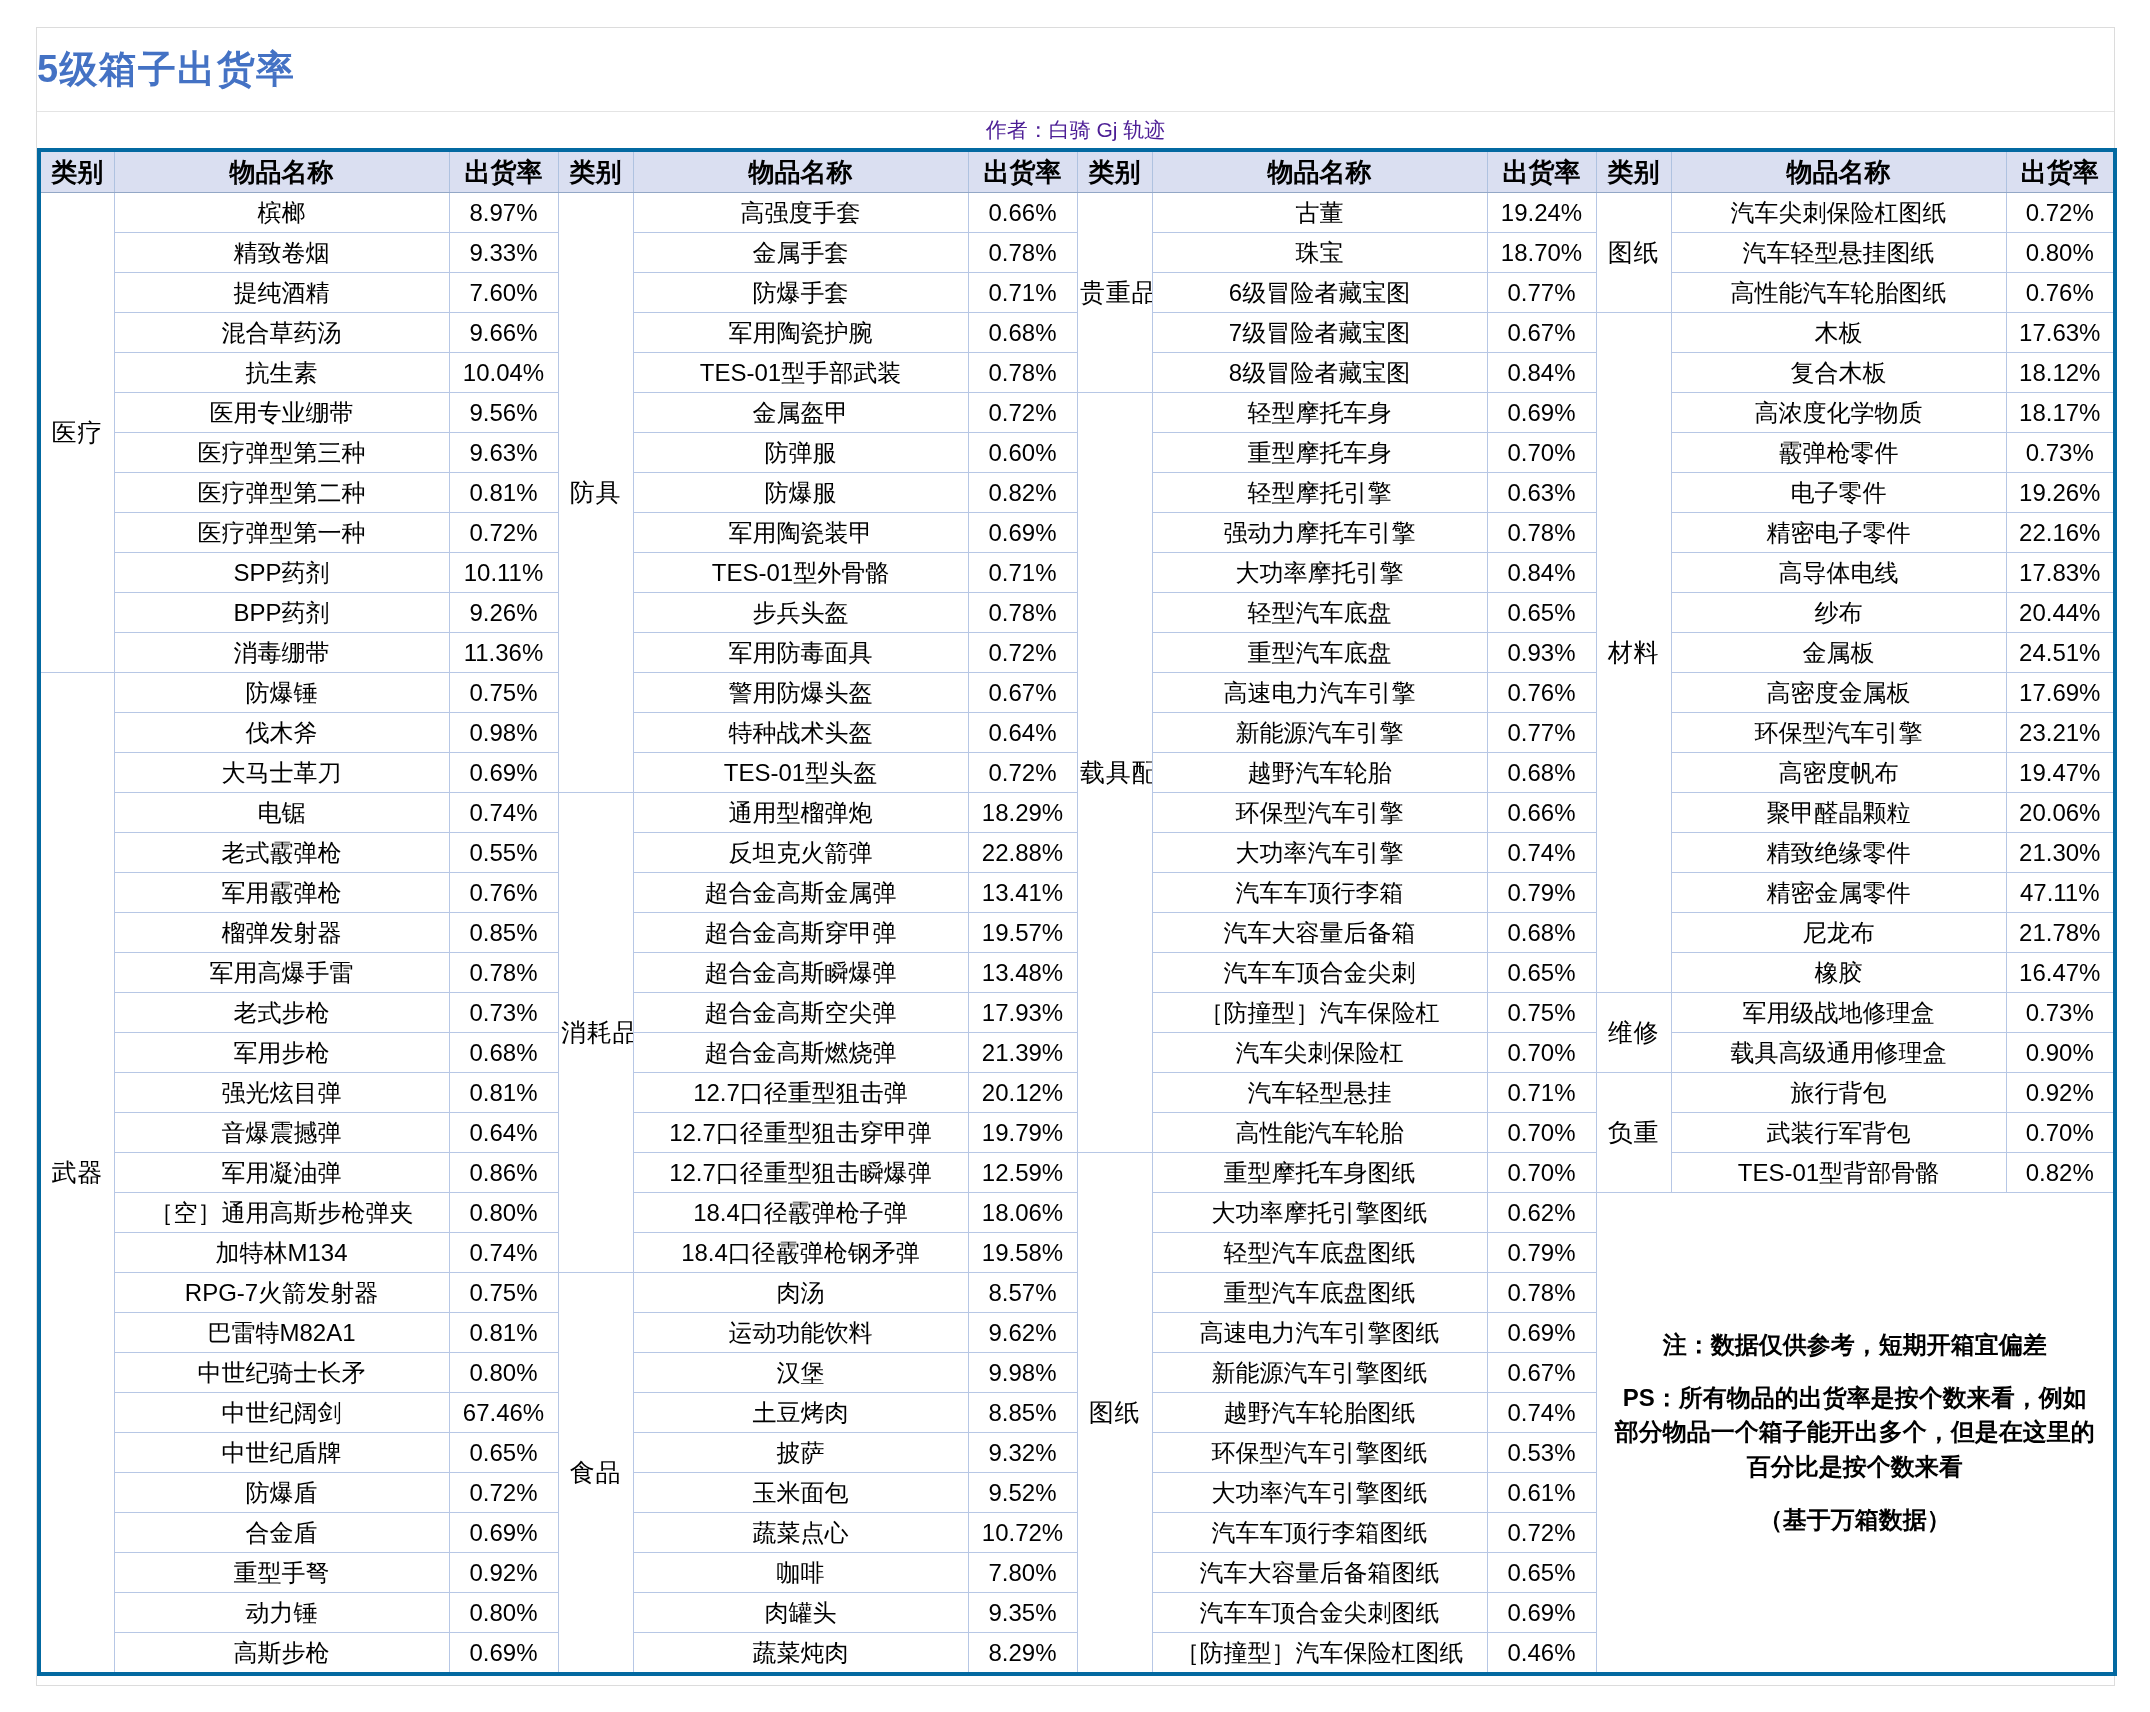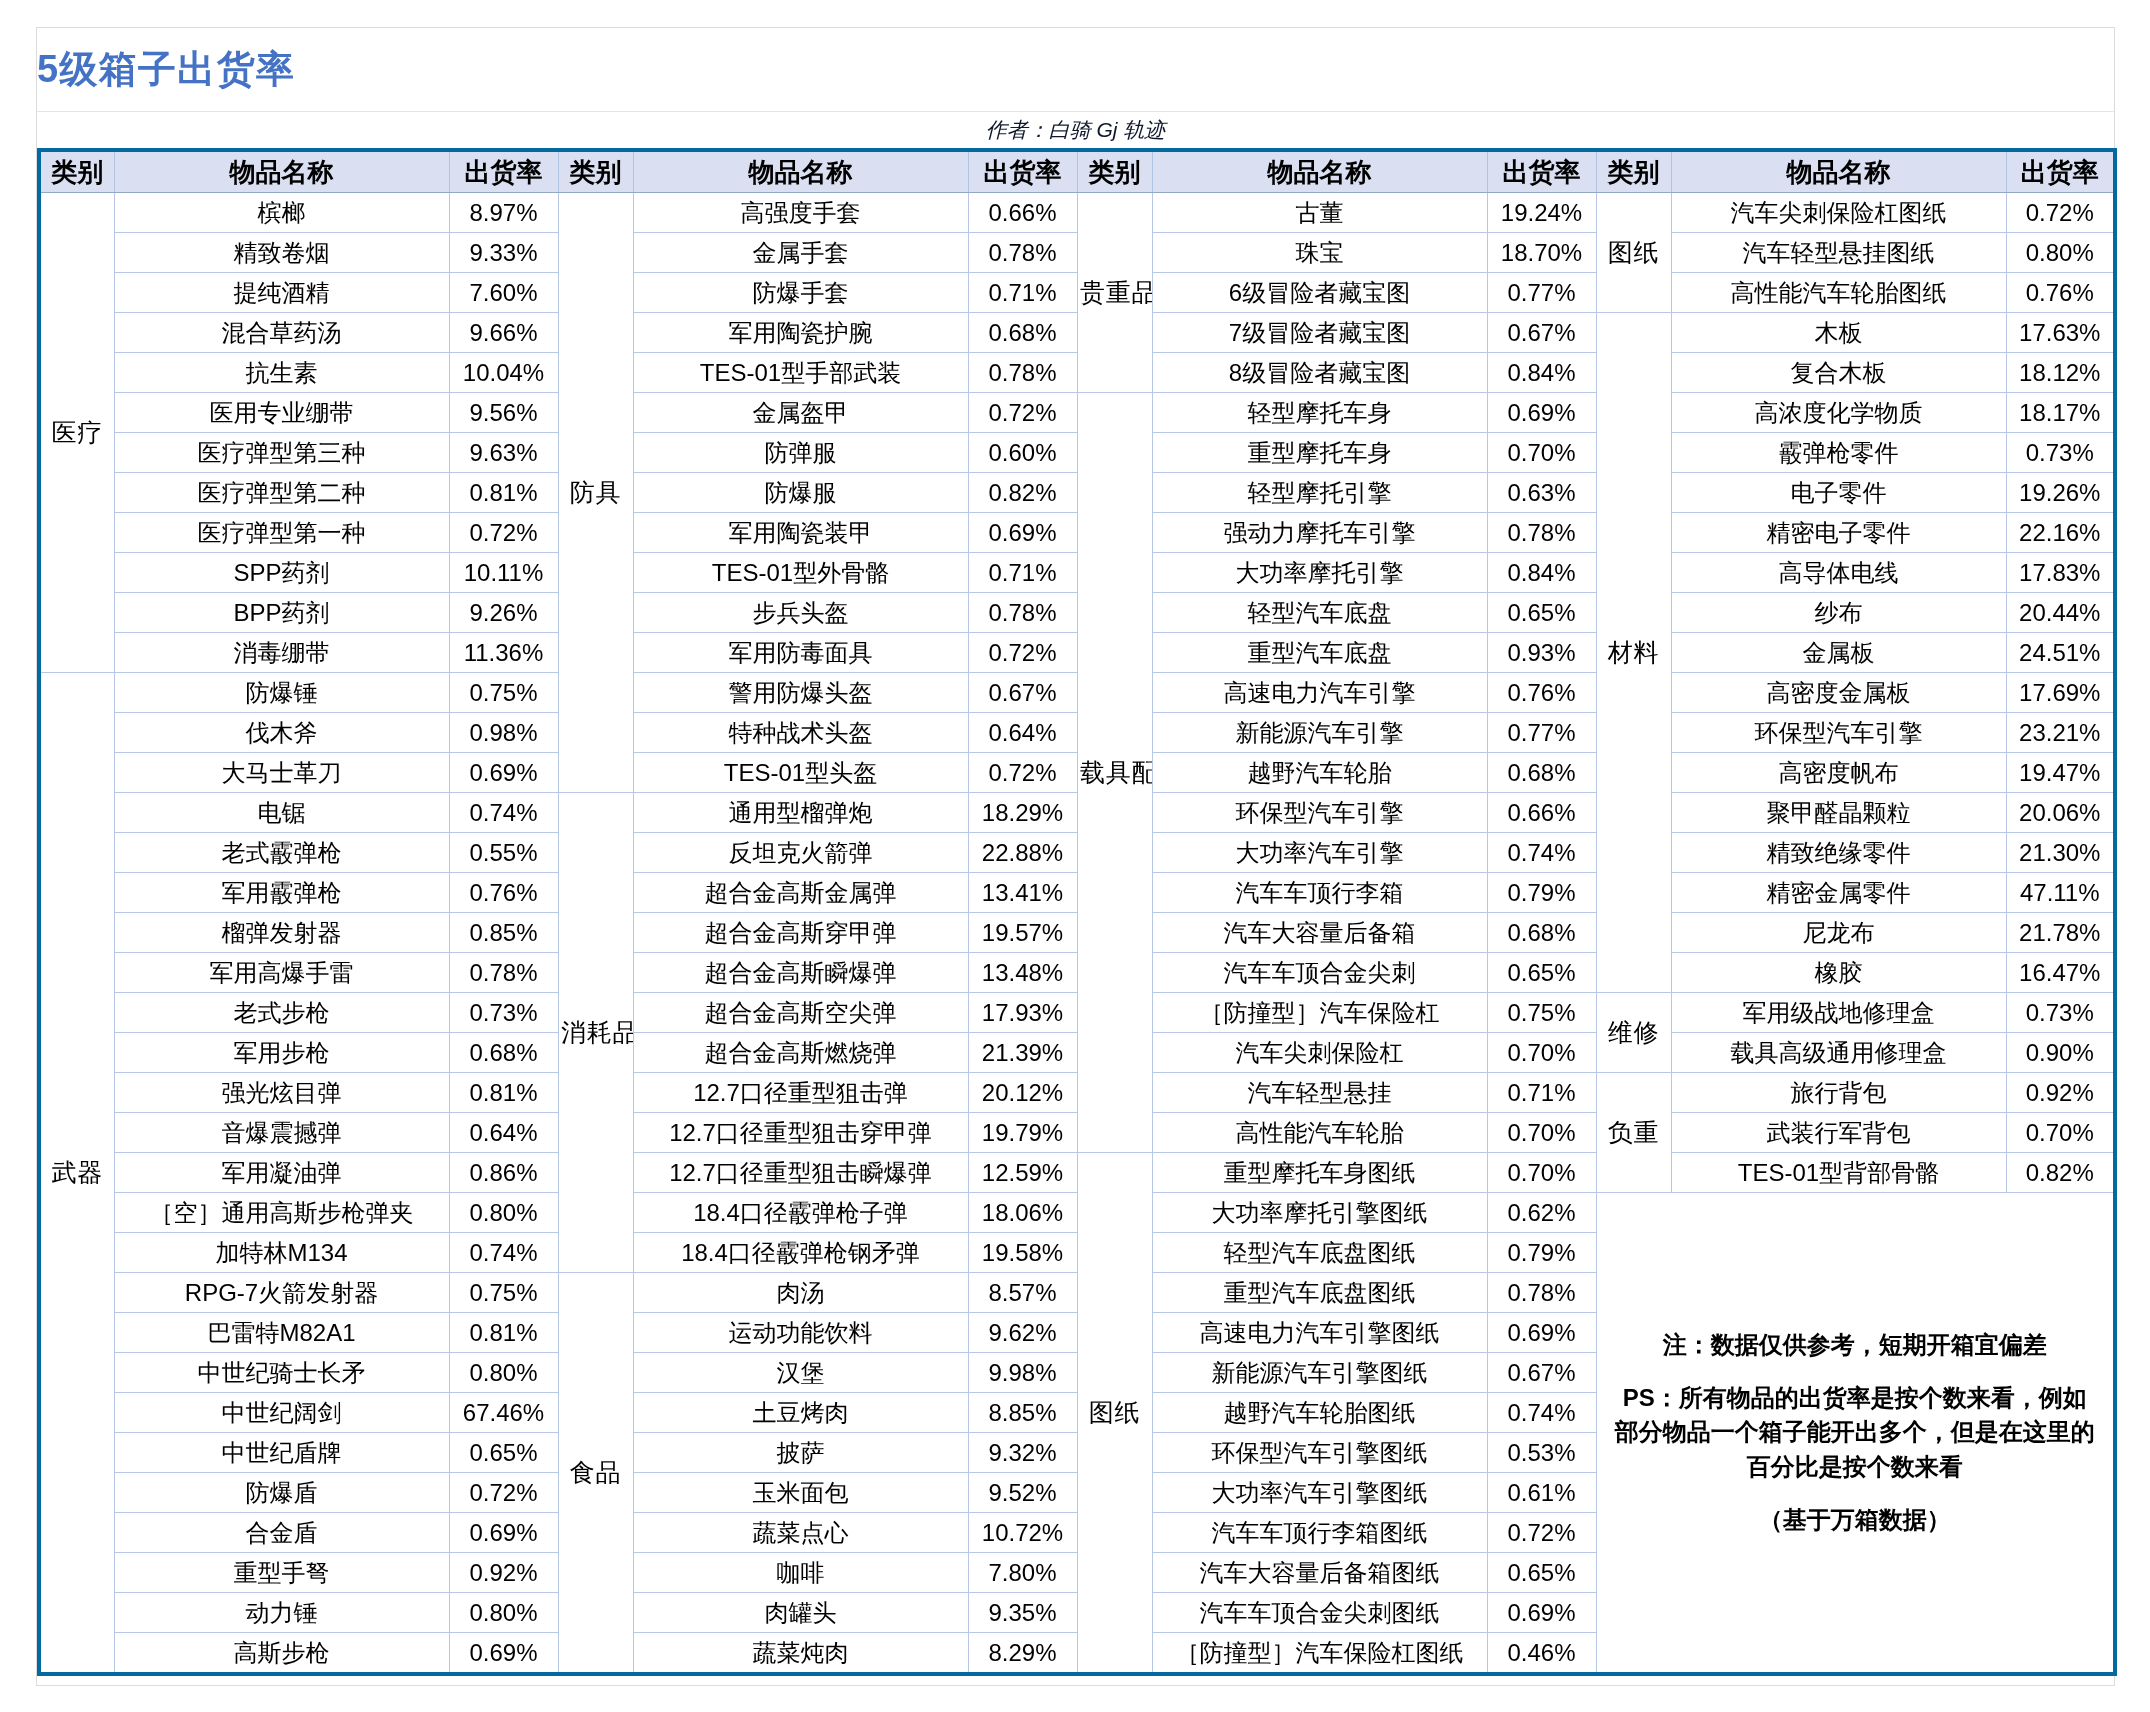--- a/index.html
+++ b/index.html
@@ -10,21 +10,21 @@
   .sheet{
     position:absolute;left:36px;top:27px;width:2079px;height:1659px;
     background:#fff;border:1.3px solid #dcdcdc;box-sizing:border-box;
   }
   .title-bar{
     height:83px;border-bottom:1.3px solid #e4e4e4;
     display:flex;align-items:center;justify-content:flex-start;
   }
   .title{font-size:38px;font-weight:bold;color:#4472C4;letter-spacing:1.3px;}
   .author-bar{height:36px;display:flex;align-items:center;justify-content:center;}
-  .author{font-size:21px;color:#0f172a;font-style:italic;}
+  .author{font-size:21px;color:#4c1d95;}
   table.rates{
     border-collapse:collapse;table-layout:fixed;width:100%;
     border:4px solid #0369a1;
   }
   col.c-cat{width:75px;}
   col.c-name{width:335px;}
   col.c-rate{width:109px;}
   th{
     height:40px;background:#DADFF1;font-size:26px;font-weight:bold;
     border:1.3px solid #AFC2E0;border-top:2px solid #7C8FB2;border-bottom:1.3px solid #93A7C6;

